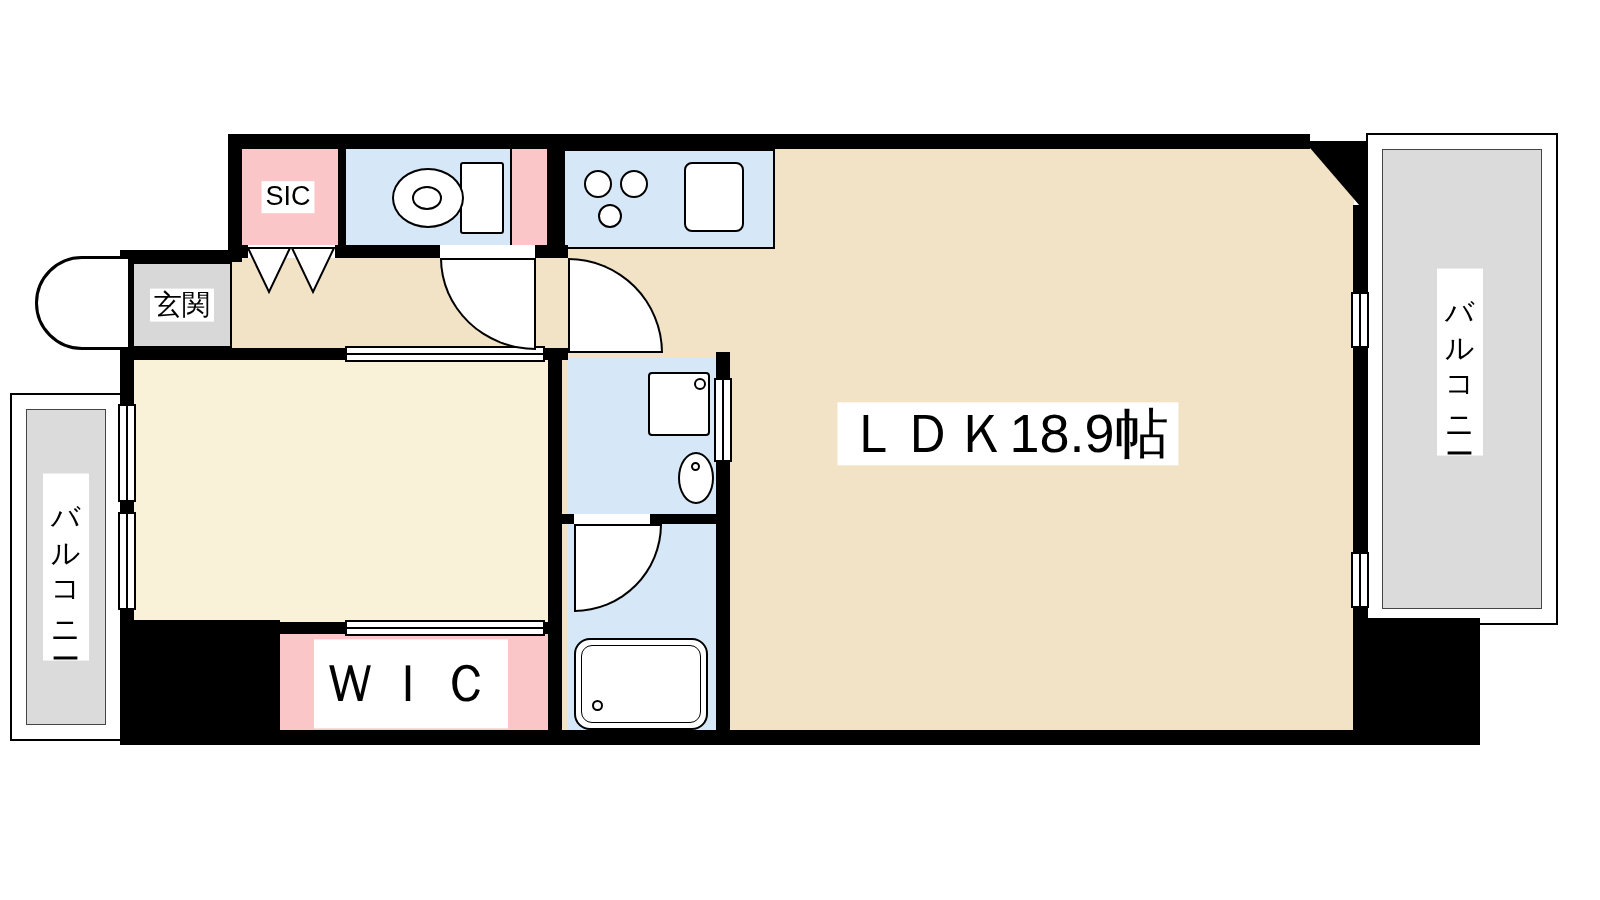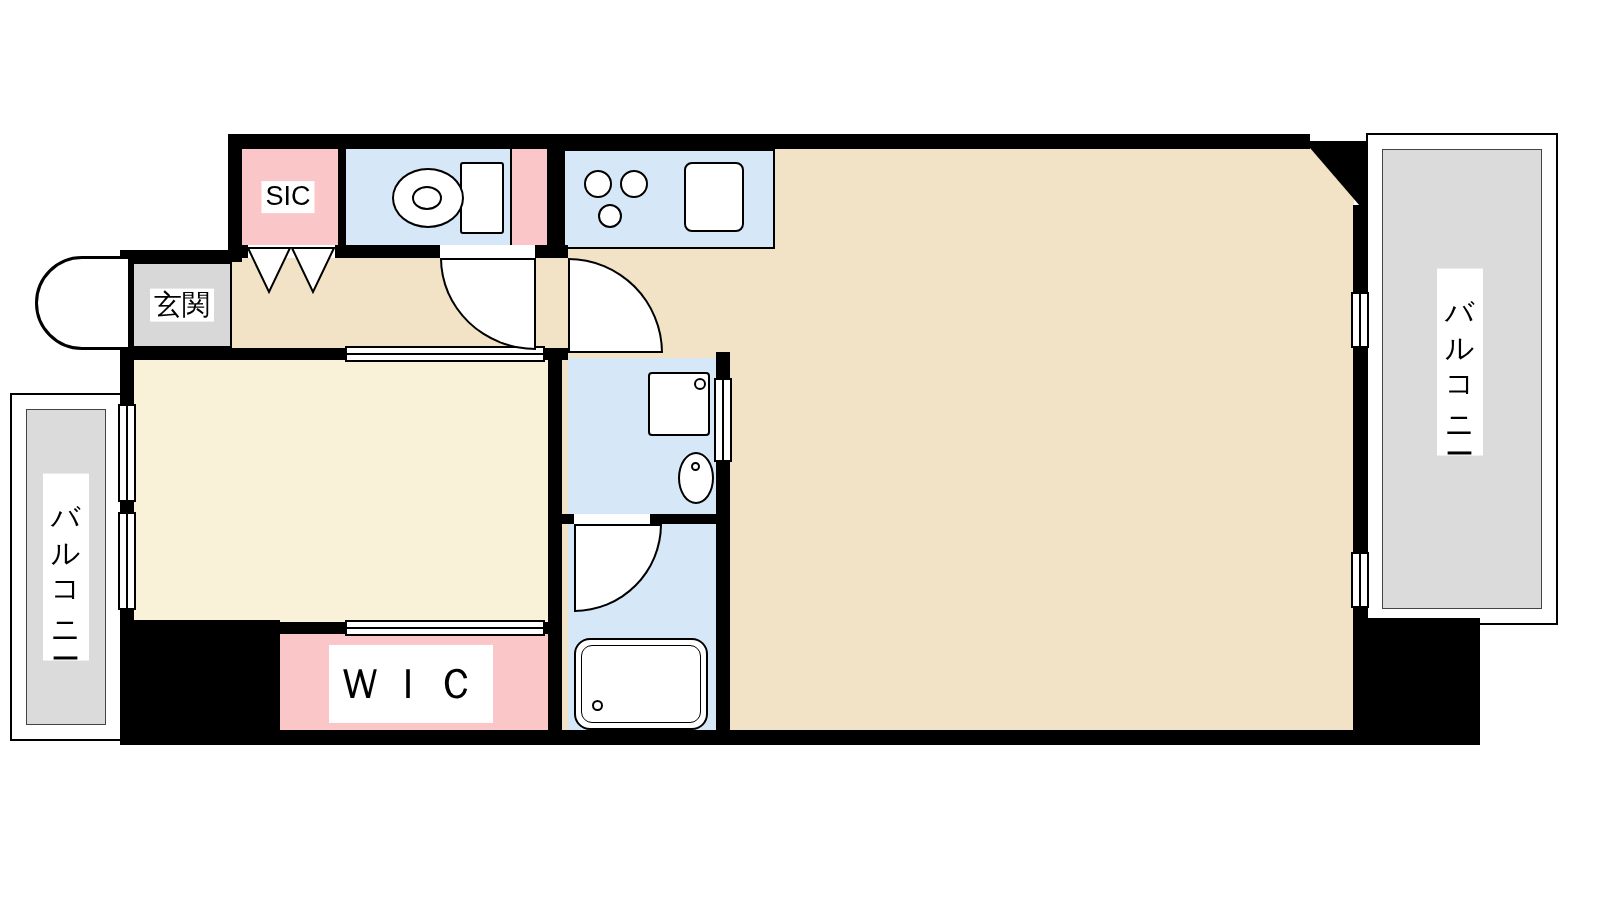--- a/index.html
+++ b/index.html
@@ -110,19 +110,20 @@
   <div class="arc" style="left:35px;top:256px;width:96px;height:94px;border-width:3px;border-radius:94px 0 0 94px;"></div>
   <div class="arc" style="left:440px;top:258px;width:96px;height:92px;border-radius:0 0 0 100%;"></div>
   <div class="arc" style="left:568px;top:258px;width:95px;height:95px;border-radius:0 100% 0 0;"></div>
   <div class="arc" style="left:574px;top:524px;width:88px;height:88px;border-radius:0 0 100% 0;"></div>
 
   <svg class="abs" style="left:246px;top:246px;" width="92" height="50" viewBox="0 0 92 50">
     <polygon points="2,2 23,46 44,2" fill="#fff" stroke="#000" stroke-width="2"></polygon>
     <polygon points="46,2 67,46 88,2" fill="#fff" stroke="#000" stroke-width="2"></polygon>
   </svg>
 
-  <div class="label" style="left:411px;top:684px;font-size:42px;letter-spacing:6px;padding:16px 10px;">ＷＩＣ</div>
+  <div class="label" style="left:1008px;top:434px;font-size:54px;padding:2px 10px;">ＬＤＫ18.9帖</div>
+  <div class="label" style="left:411px;top:684px;font-size:52px;letter-spacing:6px;padding:16px 10px;">ＷＩＣ</div>
   <div class="label" style="left:288px;top:197px;font-size:27px;padding:1px 4px;">SIC</div>
   <div class="label" style="left:182px;top:305px;font-size:28px;padding:1px 4px;">玄関</div>
   <div class="vlabel" style="left:66px;top:567px;font-size:29px;">バルコニー</div>
   <div class="vlabel" style="left:1460px;top:362px;font-size:29px;">バルコニー</div>
 
 </div>
 
 </body></html>

